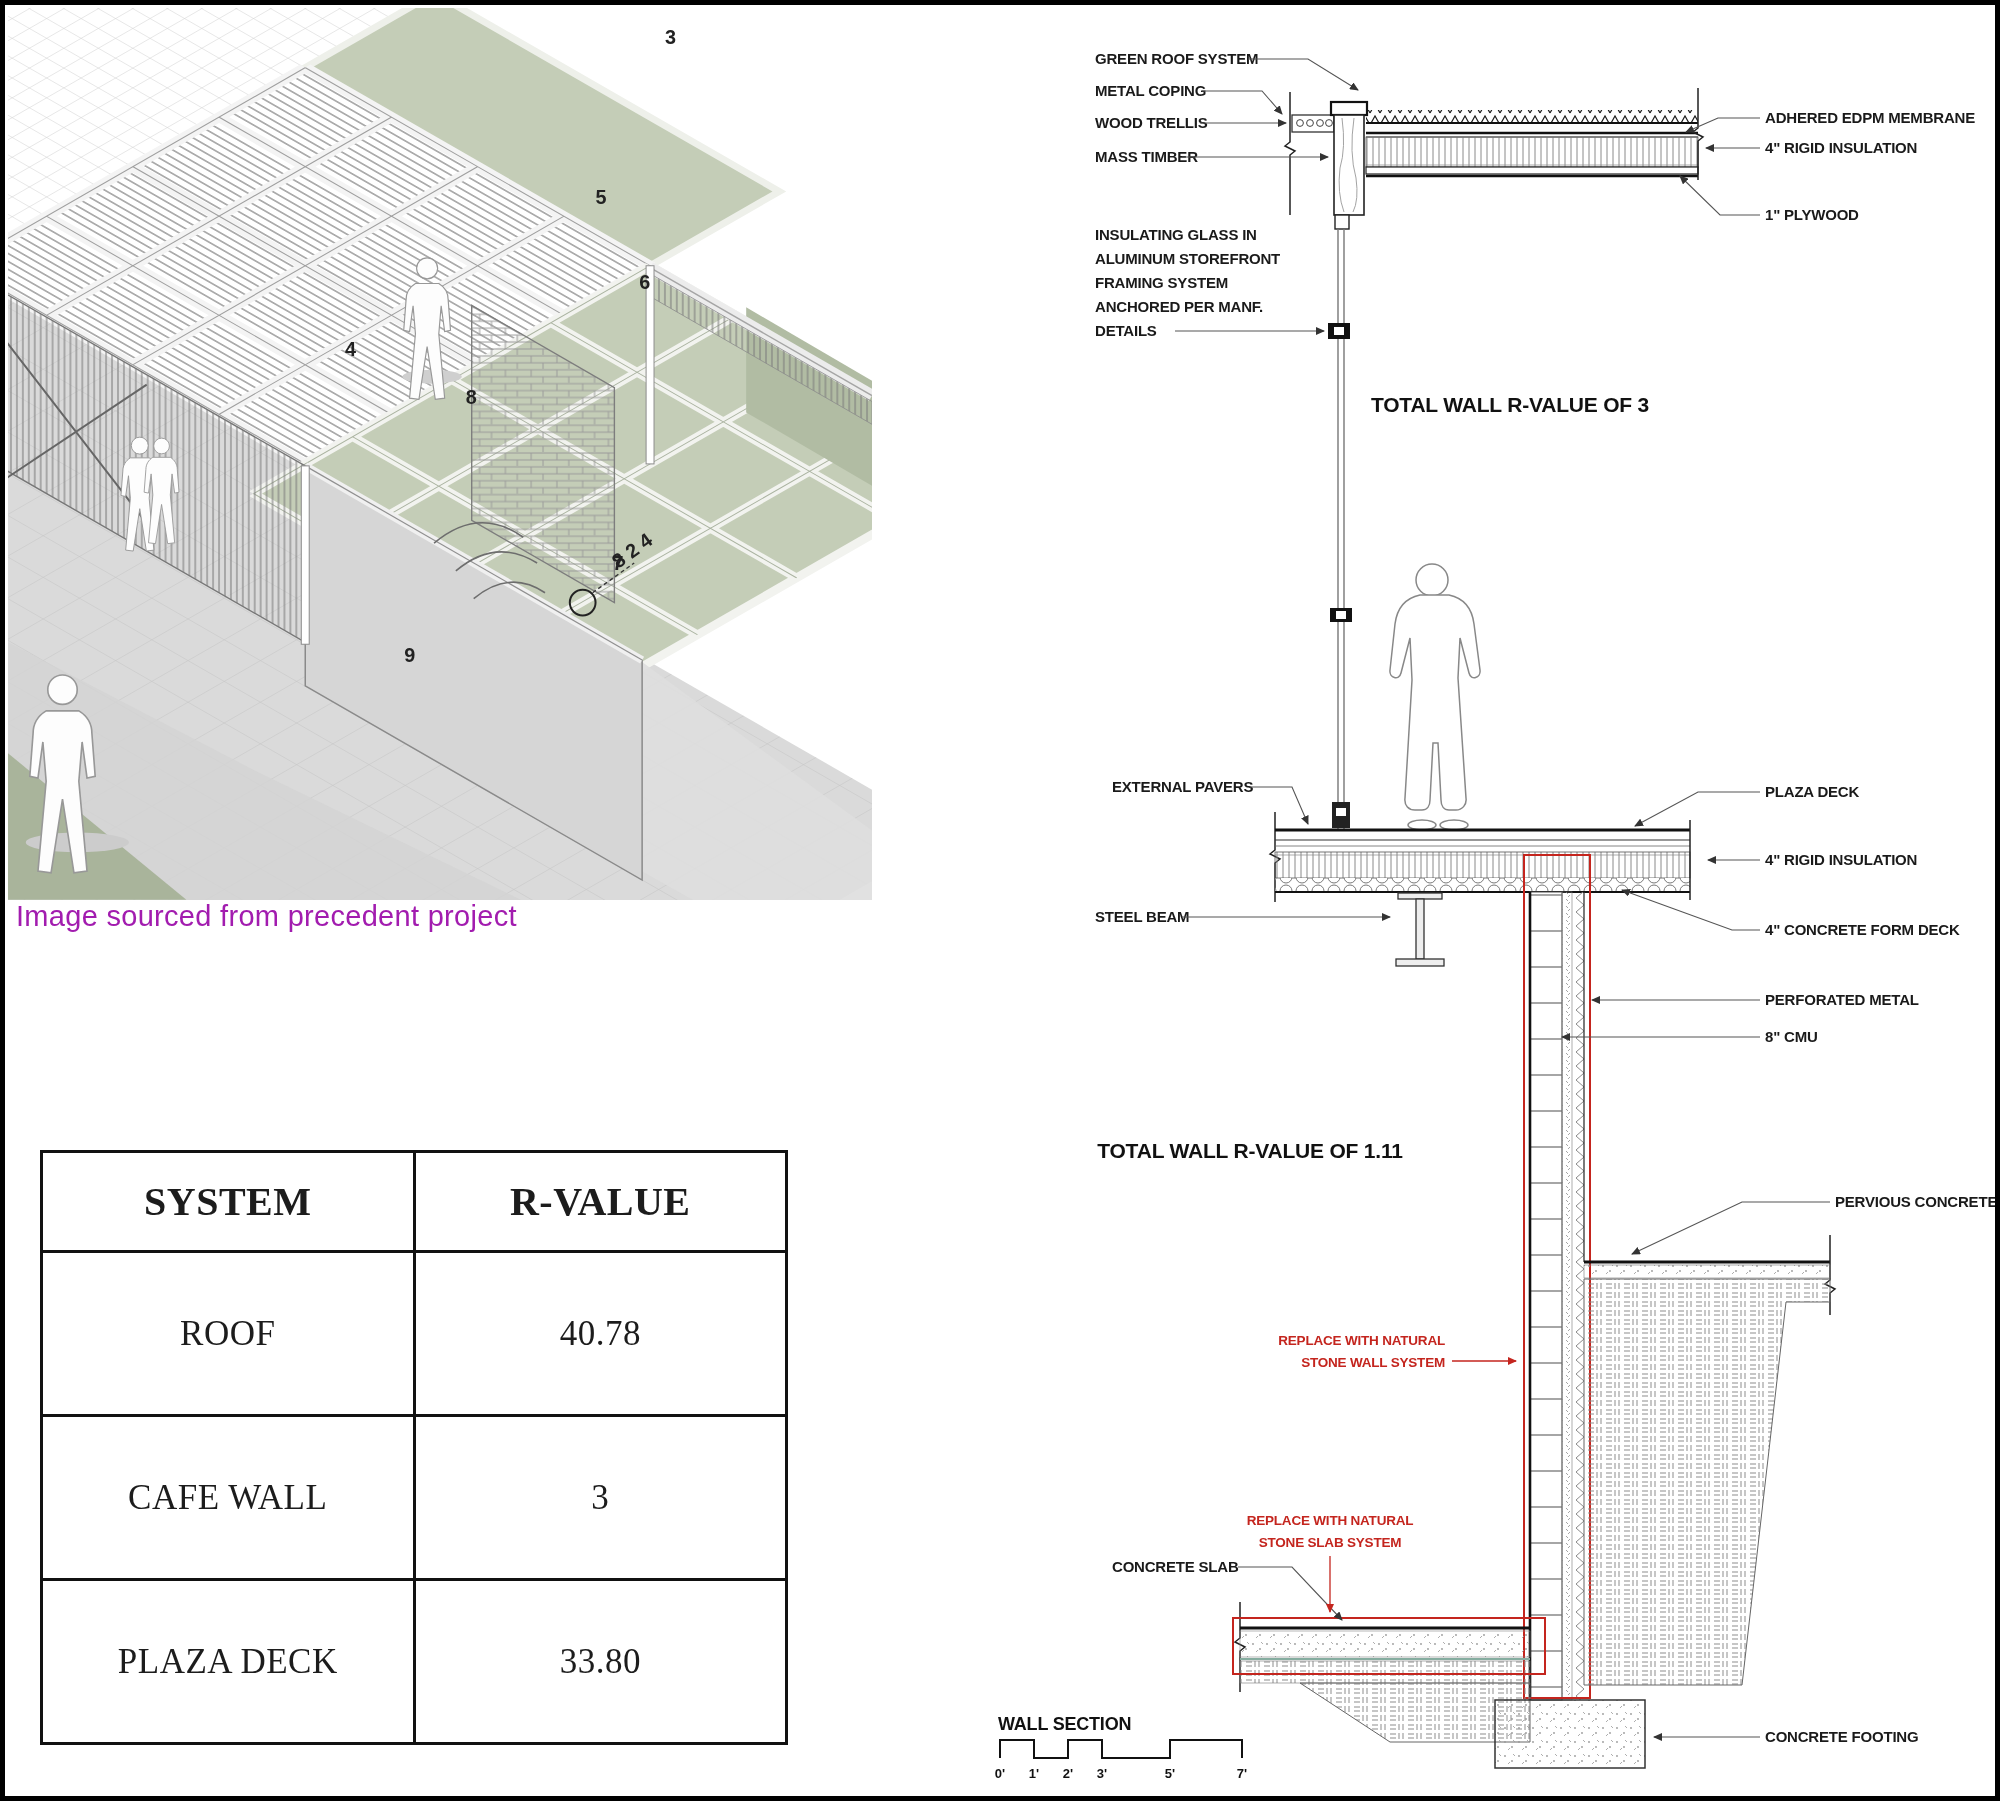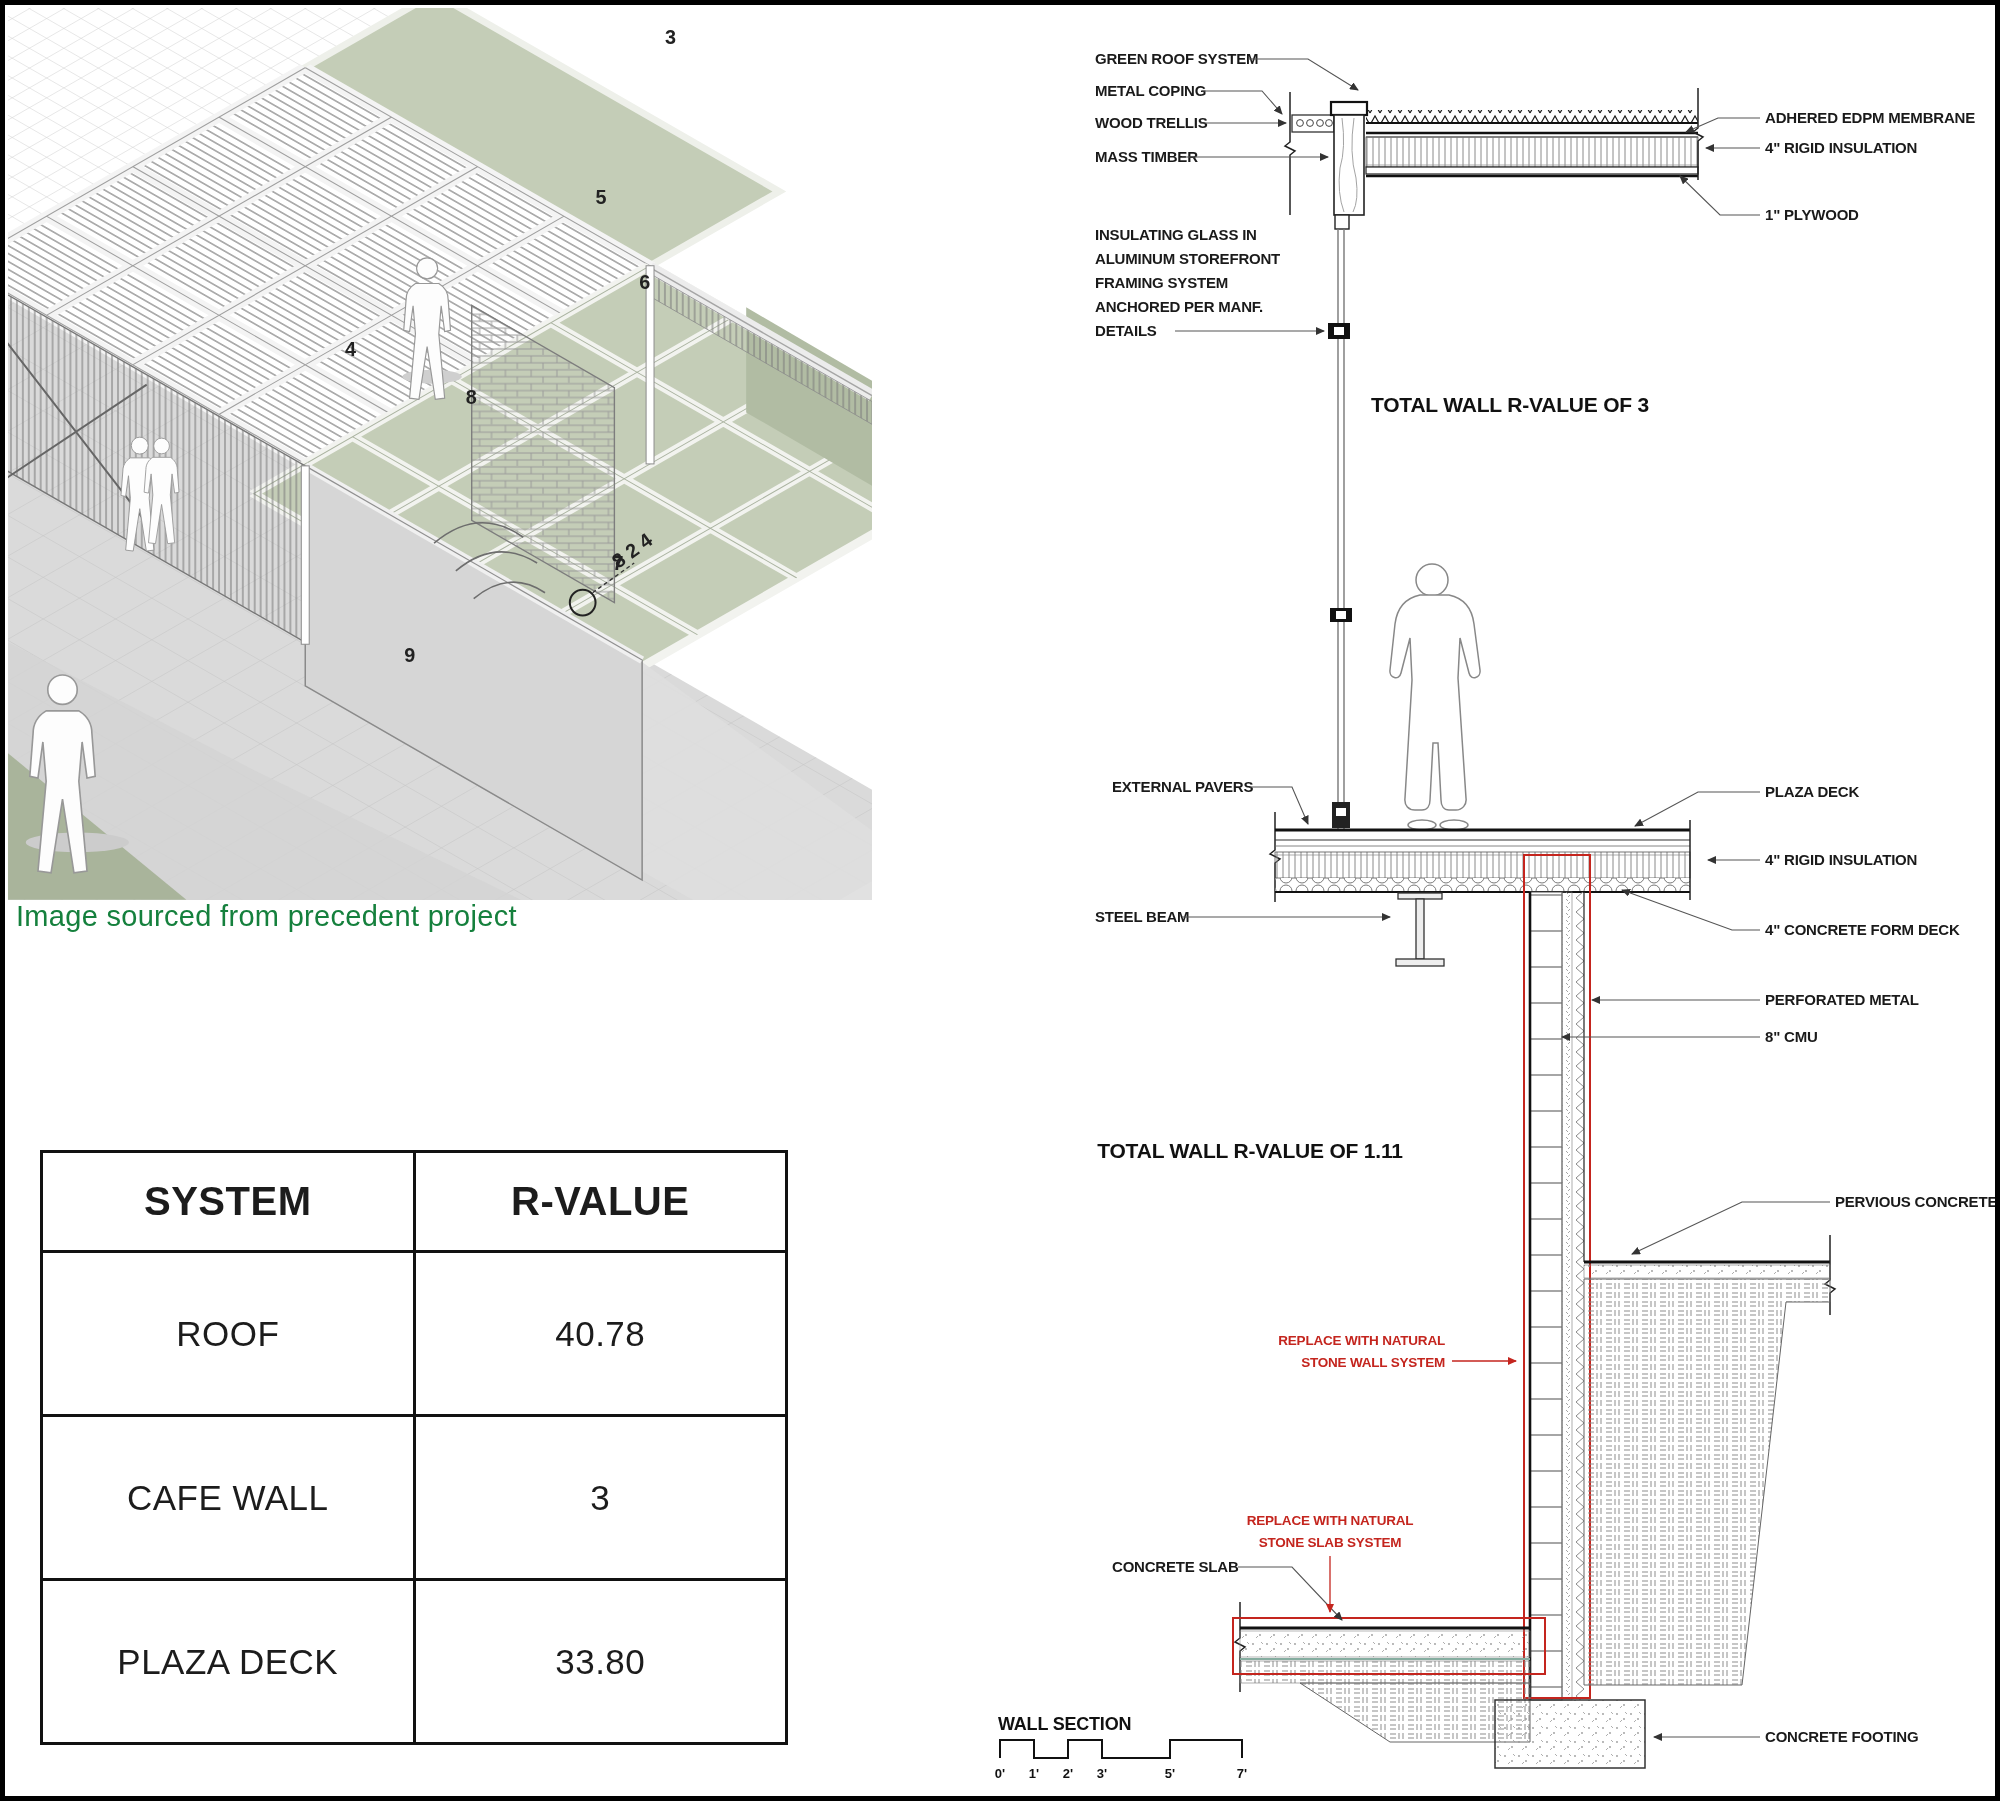--- a/index.html
+++ b/index.html
@@ -1,22 +1,22 @@
 <!DOCTYPE html>
 <html><head>
 <meta charset="utf-8">
 <style>
   html,body{margin:0;padding:0;background:#777;}
   .page{position:relative;width:2000px;height:1801px;background:#fff;overflow:hidden;
         font-family:"Liberation Sans",sans-serif;}
   .frame{position:absolute;inset:0;border:5px solid #000;pointer-events:none;z-index:50;}
-  .caption{position:absolute;left:16px;top:900px;font-size:29px;color:#15803d;letter-spacing:.3px;}
+  .caption{position:absolute;left:16px;top:900px;font-size:29px;color:#a21caf;letter-spacing:.3px;}
   
   .rtable{position:absolute;left:40px;top:1150px;width:748px;height:595px;
-          border-collapse:collapse;table-layout:fixed;}
+          border-collapse:collapse;table-layout:fixed;font-family:Liberation Serif, serif;}
   .rtable th,.rtable td{border:3px solid #111;text-align:center;vertical-align:middle;color:#1c1c1c;}
   .rtable th{font-size:40px;font-weight:bold;height:95px;letter-spacing:.5px;}
   .rtable td{font-size:35px;font-weight:normal;height:100px;letter-spacing:.5px;text-align:center;}
   svg text{font-family:"Liberation Sans",sans-serif;}
   .lbl{font-size:15px;font-weight:bold;fill:#1a1a1a;letter-spacing:-0.2px;}
   .lblr{font-size:15px;font-weight:bold;fill:#1a1a1a;letter-spacing:-0.2px;}
   .big{font-size:21px;font-weight:bold;fill:#111;letter-spacing:-0.2px;}
   .red{fill:#c4251e;font-size:13.5px;font-weight:bold;letter-spacing:-0.2px;}
   .num{font-size:20px;font-weight:bold;fill:#222;}
   .tick{font-size:13px;font-weight:bold;fill:#111;}

